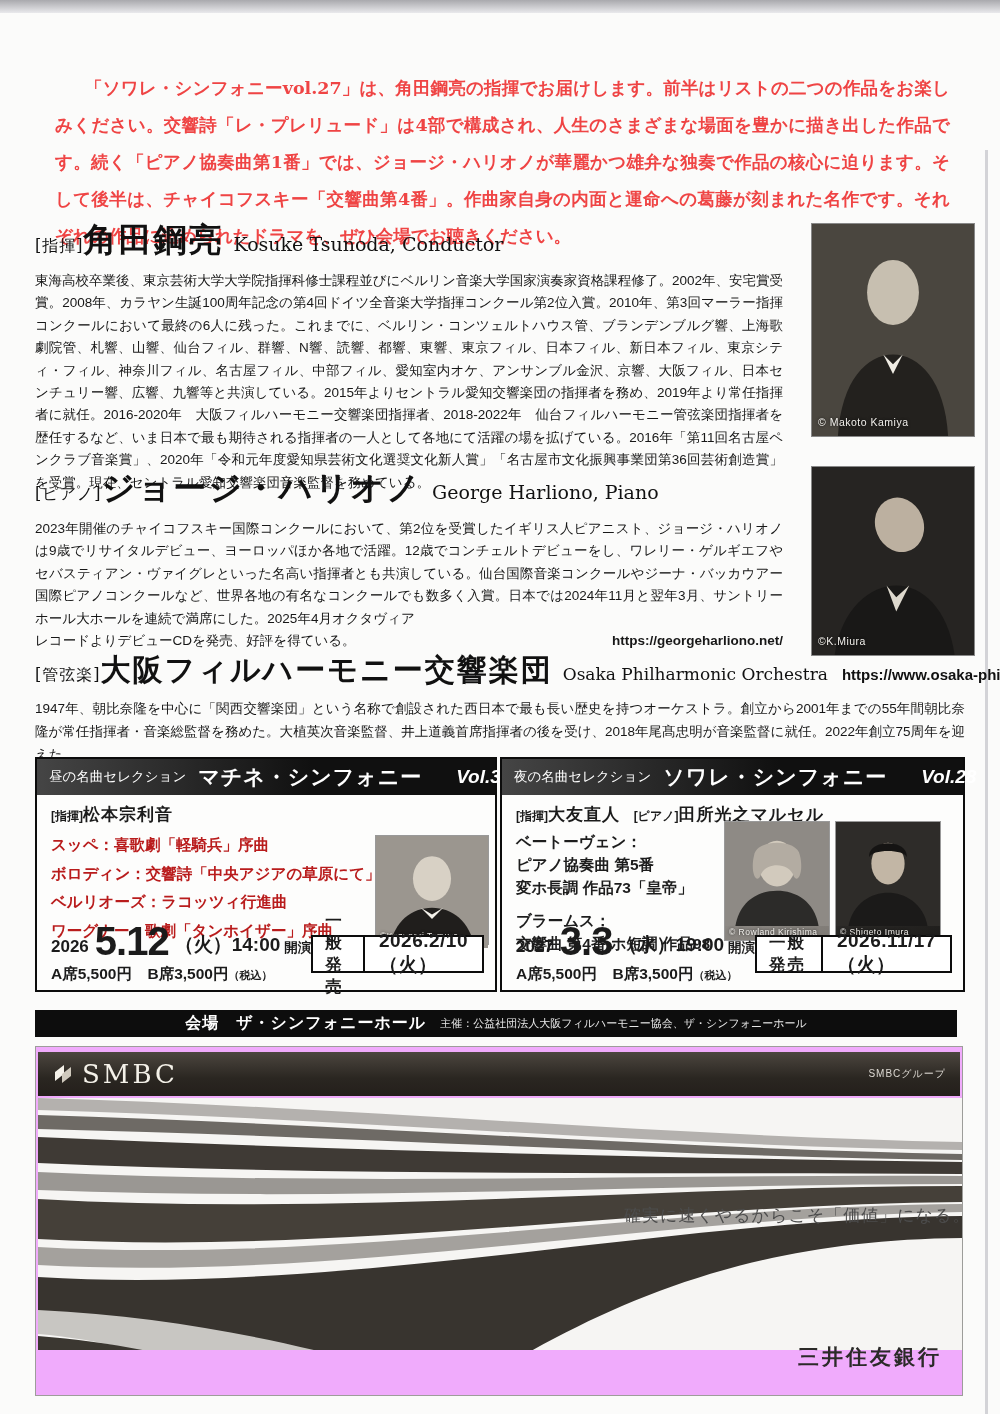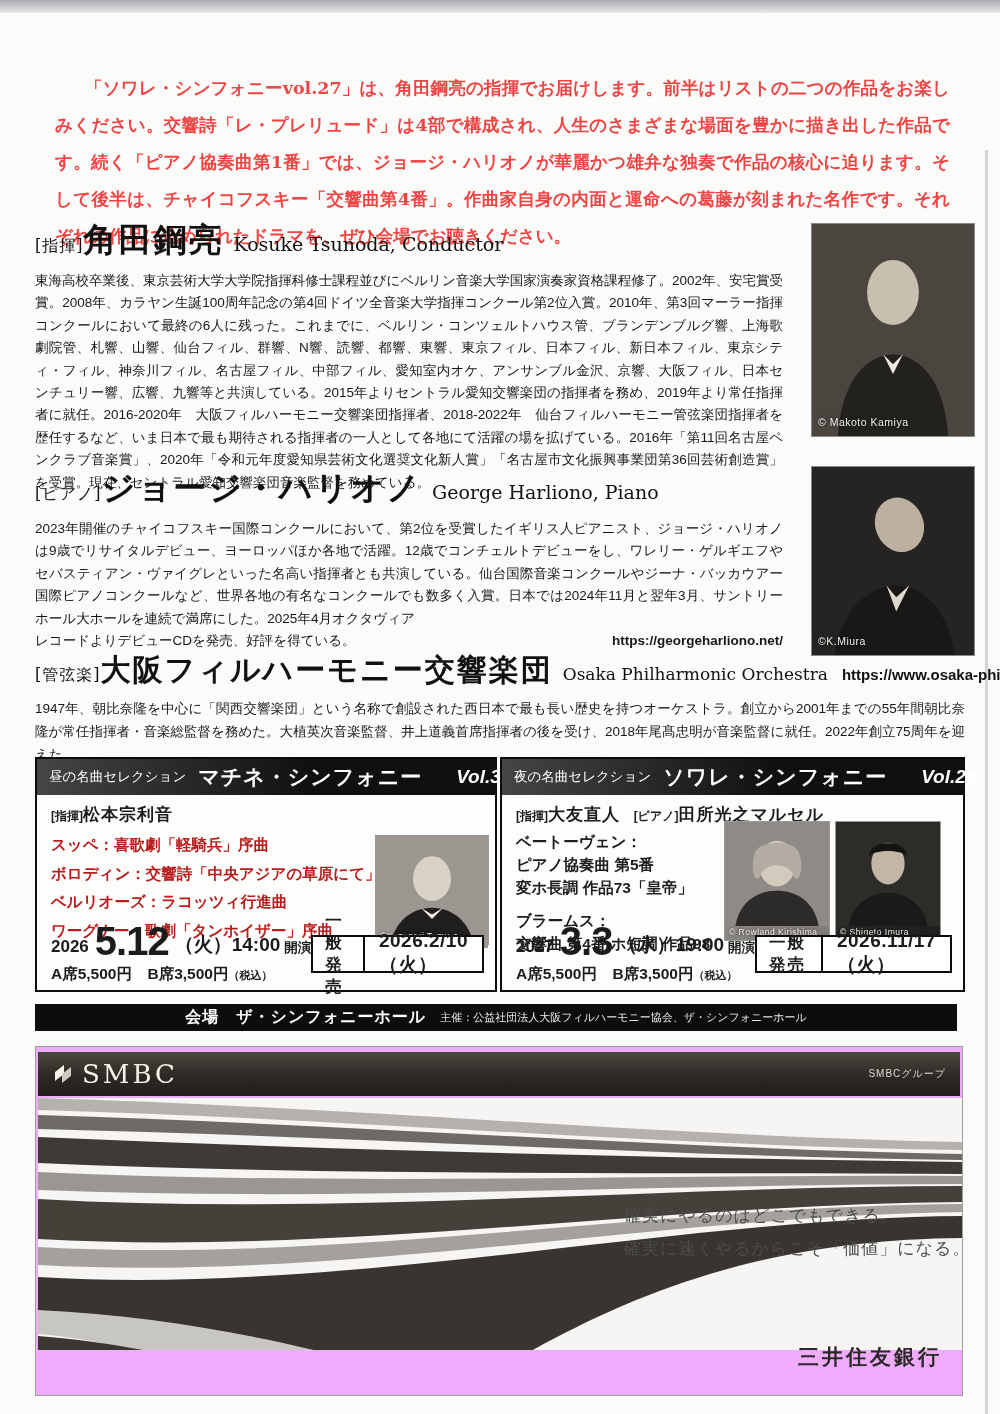--- a/index.html
+++ b/index.html
@@ -66,21 +66,21 @@
   .d-line1{display:flex;align-items:flex-end;gap:6px;}
   .d-year{font-size:17px;font-weight:700;margin-bottom:4px;}
   .d-big{font-size:40px;font-weight:700;letter-spacing:-1px;line-height:1;}
   .d-daytime{font-size:19px;font-weight:700;margin-bottom:3px;}
   .d-start{font-size:13.5px;font-weight:700;margin-bottom:4px;margin-left:-2px;}
   .d-price{font-size:15.5px;font-weight:700;margin-top:3px;}
   .d-tax{font-size:11px;}
   .salebox{display:flex;border:2.5px solid #0c0c0c;height:34px;align-items:stretch;background:#fff;margin-bottom:12px;}
   .sale-l{display:flex;align-items:center;padding:0 12px;font-size:16.5px;font-weight:700;border-right:2.5px solid #0c0c0c;letter-spacing:2px;}
   .sale-r{display:flex;align-items:center;padding:0 14px;font-size:19px;font-weight:700;letter-spacing:.5px;}
-  .venuebar{margin-top:12px;height:27px;background:#0d0d0d;color:#fff;display:flex;align-items:center;justify-content:center;gap:14px;white-space:nowrap;}
+  .venuebar{margin-top:18px;height:27px;background:#0d0d0d;color:#fff;display:flex;align-items:center;justify-content:center;gap:14px;white-space:nowrap;}
   .v-main{font-size:16px;font-weight:700;letter-spacing:1px;}
   .v-org{font-size:11px;color:#e8e8e8;}
 
   
   .ad{position:absolute;top:1046px;left:35px;width:928px;height:350px;border:1px solid #9d9d9a;background:#f0abfc;box-sizing:border-box;}
   .ad-bar{position:absolute;top:5px;left:2px;right:2px;height:44px;background:linear-gradient(180deg,#4c463f,#2a2621 60%,#241f1b);
           display:flex;align-items:center;justify-content:space-between;padding:0 14px;box-sizing:border-box;}
   .ad-logo{display:flex;align-items:center;gap:8px;color:#f4f1e9;font-family:"DejaVu Serif","Liberation Serif",serif;font-size:26px;letter-spacing:3px;}
   .ad-group{color:#ddd9d3;font-size:10px;letter-spacing:1px;}
   .ad-stripes{position:absolute;top:51px;left:2px;width:924px;height:252px;}
@@ -271,18 +271,17 @@
       <path d="M0,17 C300,26 620,50 924,56 L924,62 C620,58 300,38 0,31 Z" fill="#6e6a65"></path>
       <path d="M0,39 C300,52 620,60 924,64 L924,76 C620,74 300,78 0,65 Z" fill="#3f3a35"></path>
       <path d="M0,74 C300,88 620,76 924,78 L924,86 C620,86 300,104 0,92 Z" fill="#9a9793"></path>
       <path d="M0,101 C300,118 620,88 924,88 L924,104 C620,106 300,158 0,141 Z" fill="#454039"></path>
       <path d="M0,149 C300,166 620,108 924,106 L924,114 C620,118 300,184 0,167 Z" fill="#a4a19d"></path>
       <path d="M0,179 C300,198 640,120 924,118 L924,140 C700,142 560,210 430,290 C380,310 300,280 0,225 Z" fill="#38342f"></path>
       <path d="M0,212 C240,224 420,292 560,340 L340,340 C260,302 120,246 0,236 Z" fill="#c8c6c2"></path>
       <path d="M0,238 C160,250 280,302 380,340 L0,340 Z" fill="#3b3731"></path>
     </svg>
     <div class="ad-copy">
-      <div>確実にやるのはどこでもできる。</div>
       <div>確実に速くやるからこそ「価値」になる。</div>
     </div>
     <div class="ad-bank">三井住友銀行</div>
   </div>
 </div>
 
 </body></html>

